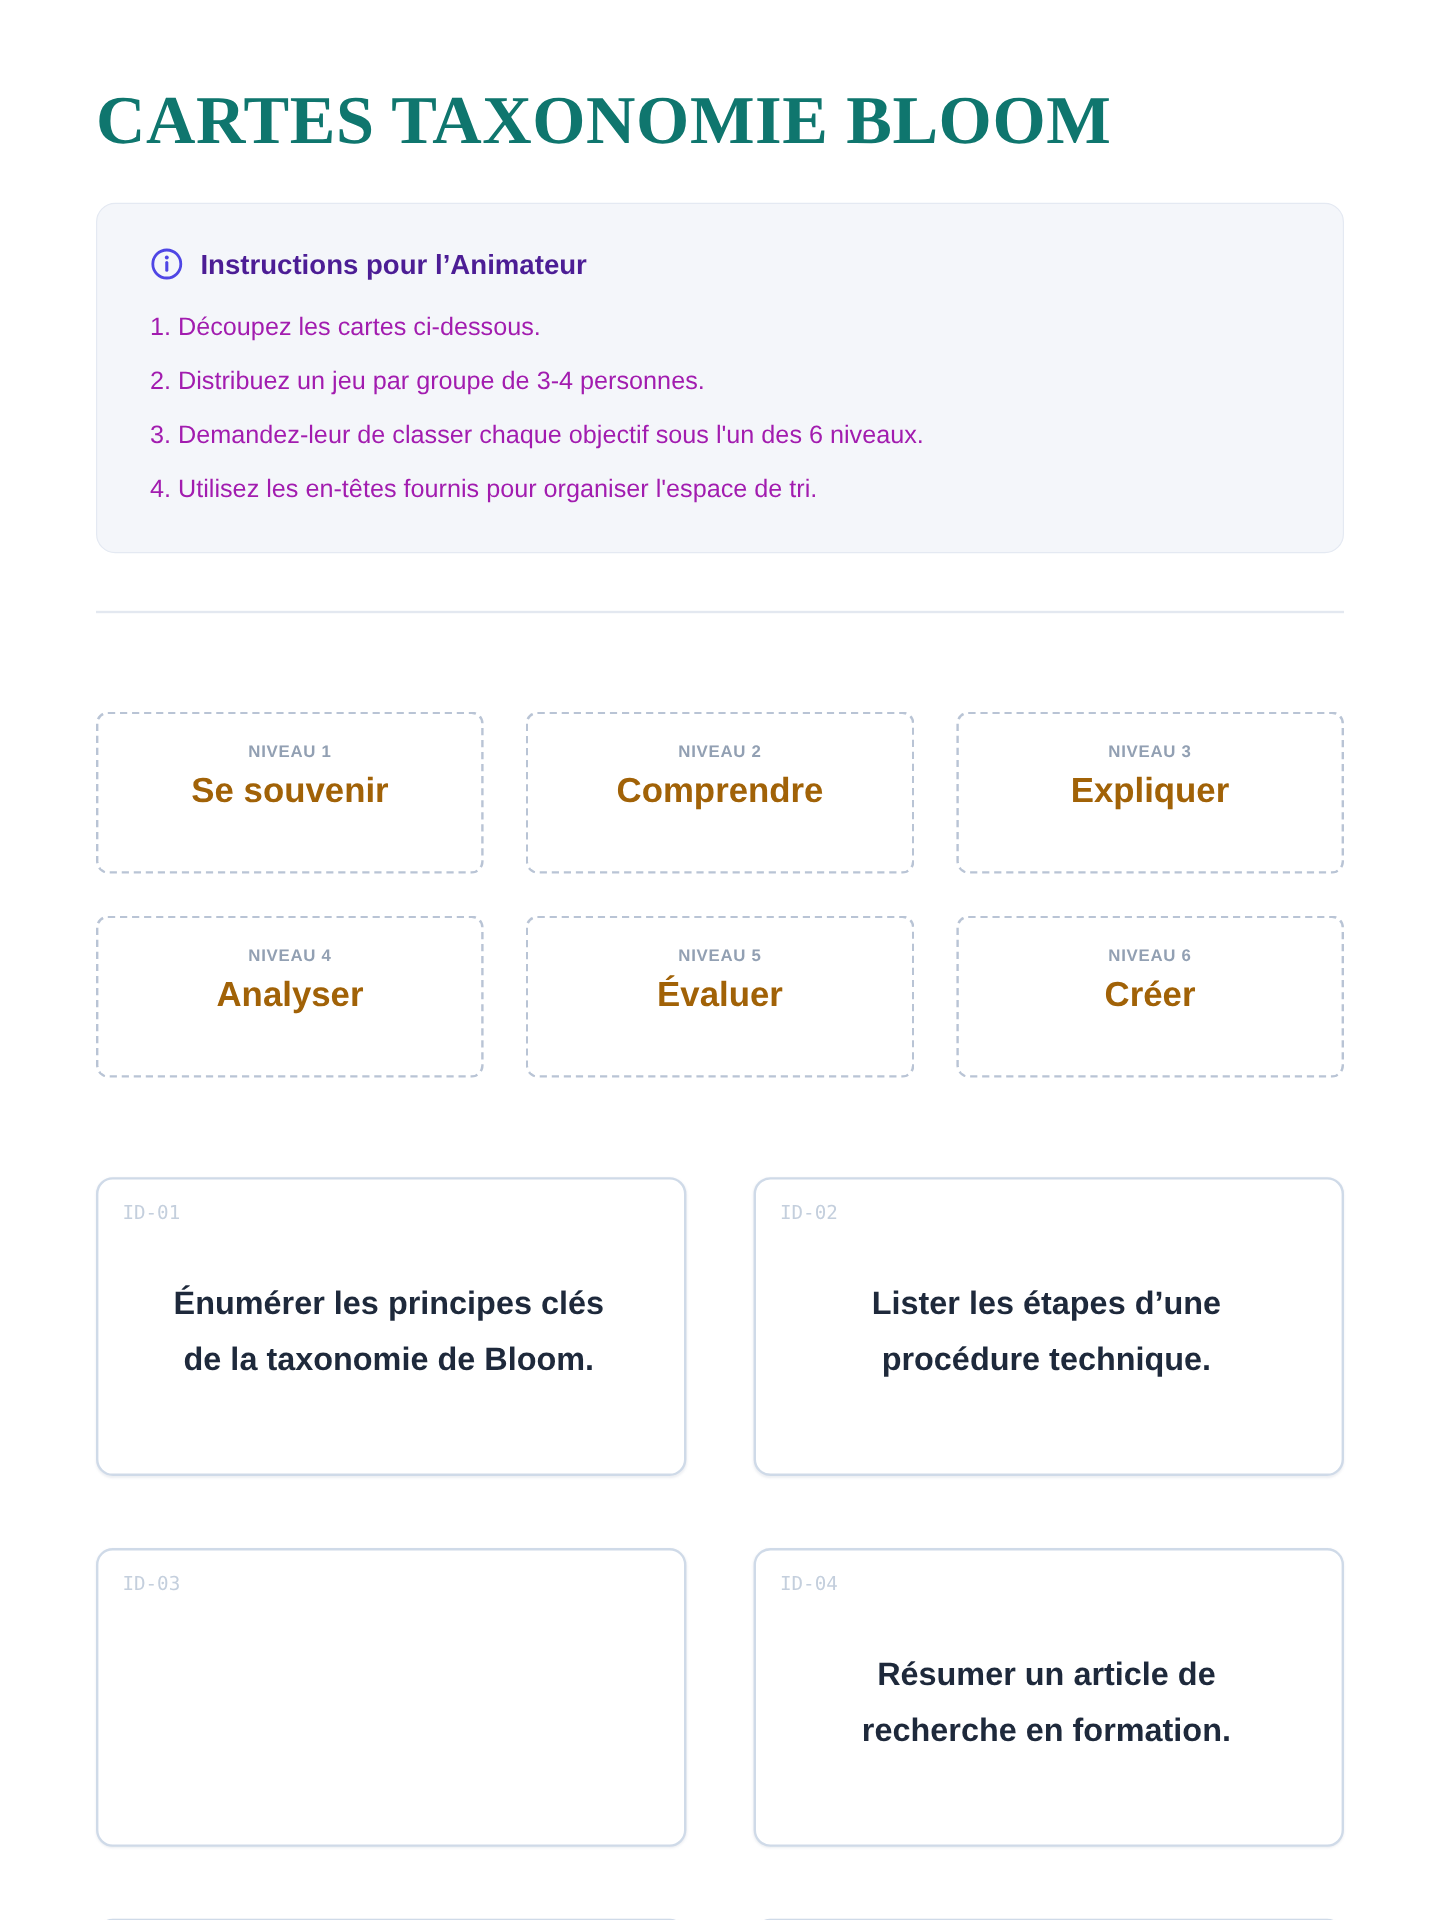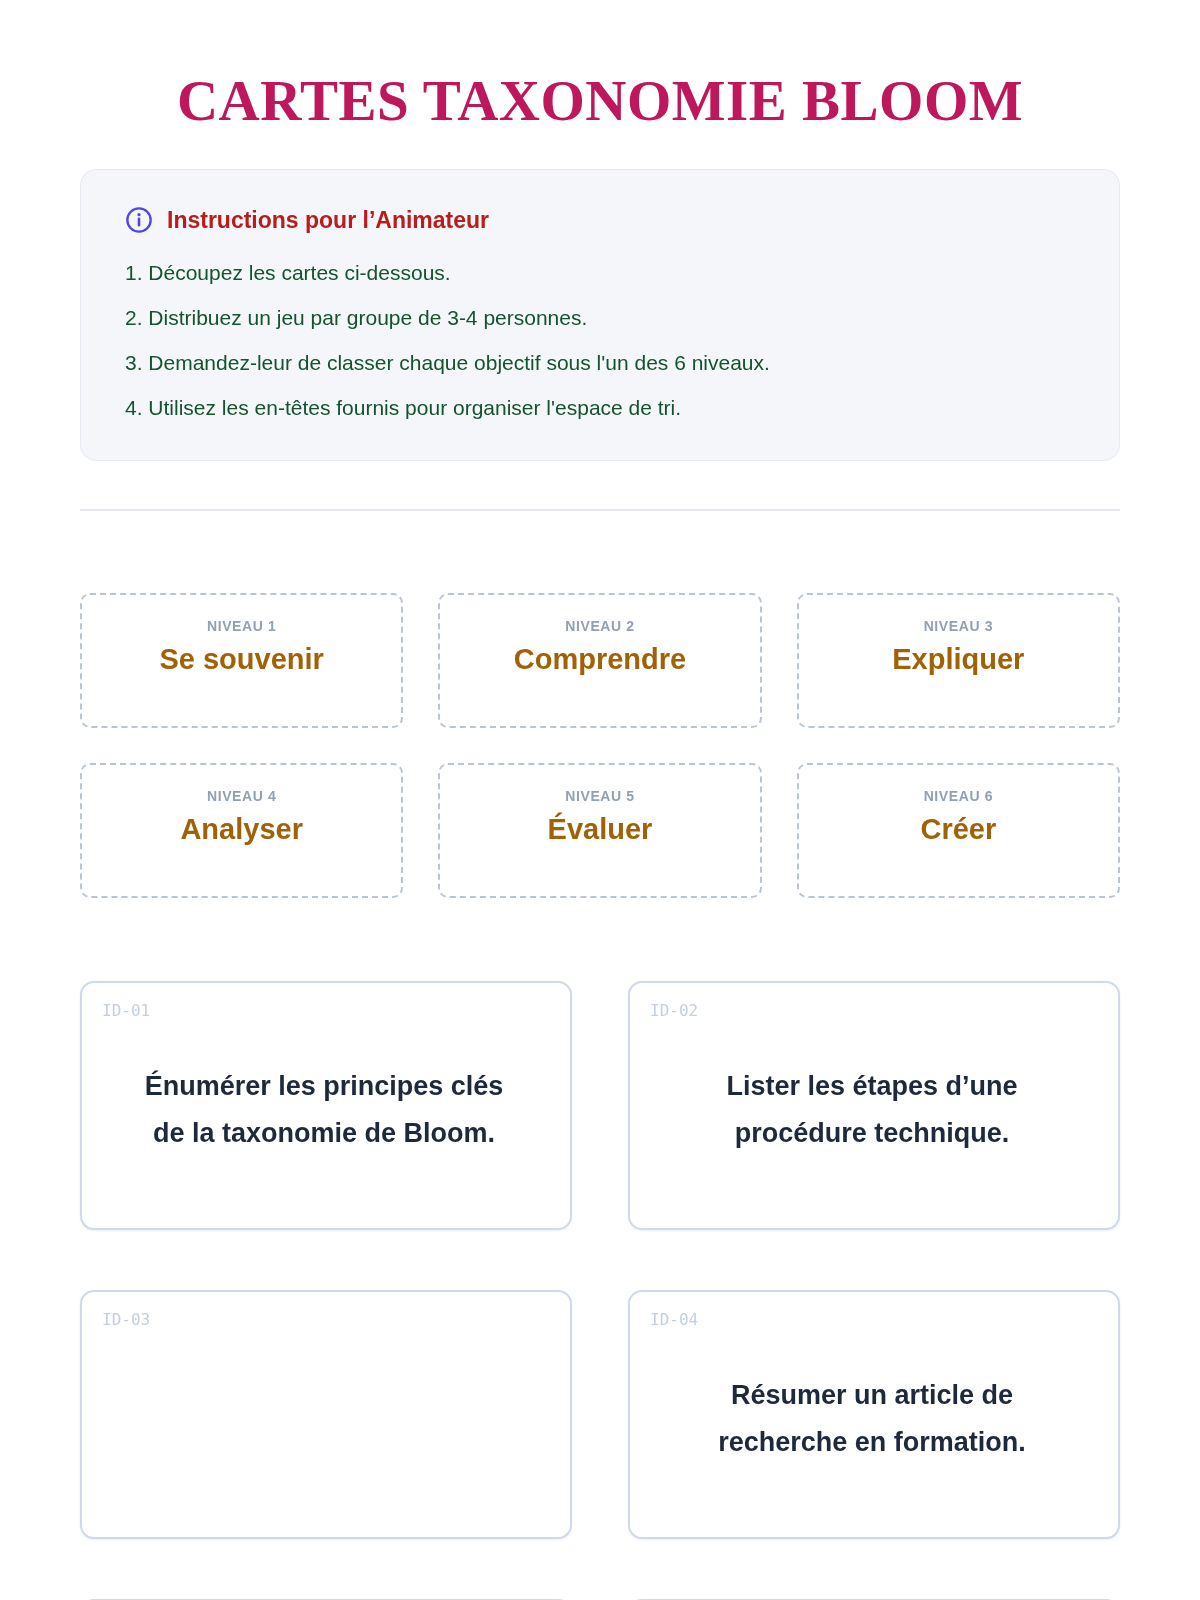--- a/index.html
+++ b/index.html
@@ -12,52 +12,52 @@
     color: #1e293b;
   }
   .page {
     width: 1040px;
     margin: 0 auto;
   }
 
   
   .doc-title {
     margin-top: 70px;
-    text-align: center;
+    text-align: left;
     font-family: "Liberation Serif", serif;
     font-weight: 700;
     font-size: 57px;
     letter-spacing: 0.5px;
-    color: #be185d;
+    color: #0f766e;
     line-height: 1.1;
   }
 
   
   .instructions {
     margin-top: 36px;
     background: #f4f6fa;
     border: 1px solid #e4e9f2;
     border-radius: 16px;
     padding: 36px 44px 38px 44px;
   }
   .ins-head {
     display: flex;
     align-items: center;
     gap: 14px;
-    color: #b91c1c;
+    color: #4c1d95;
     font-size: 23px;
     font-weight: 700;
     line-height: 28px;
   }
   .ins-head .icon-wrap { display: inline-flex; width: 28px; height: 28px; }
   .ins-list { margin-top: 24px; }
   .ins-item {
     font-size: 21px;
     line-height: 29px;
-    color: #14532d;
+    color: #a21caf;
     margin-bottom: 16px;
   }
   .ins-item:last-child { margin-bottom: 0; }
 
   
   .divider {
     border: none;
     border-top: 2px solid #e3e8f0;
     margin-top: 48px;
   }

